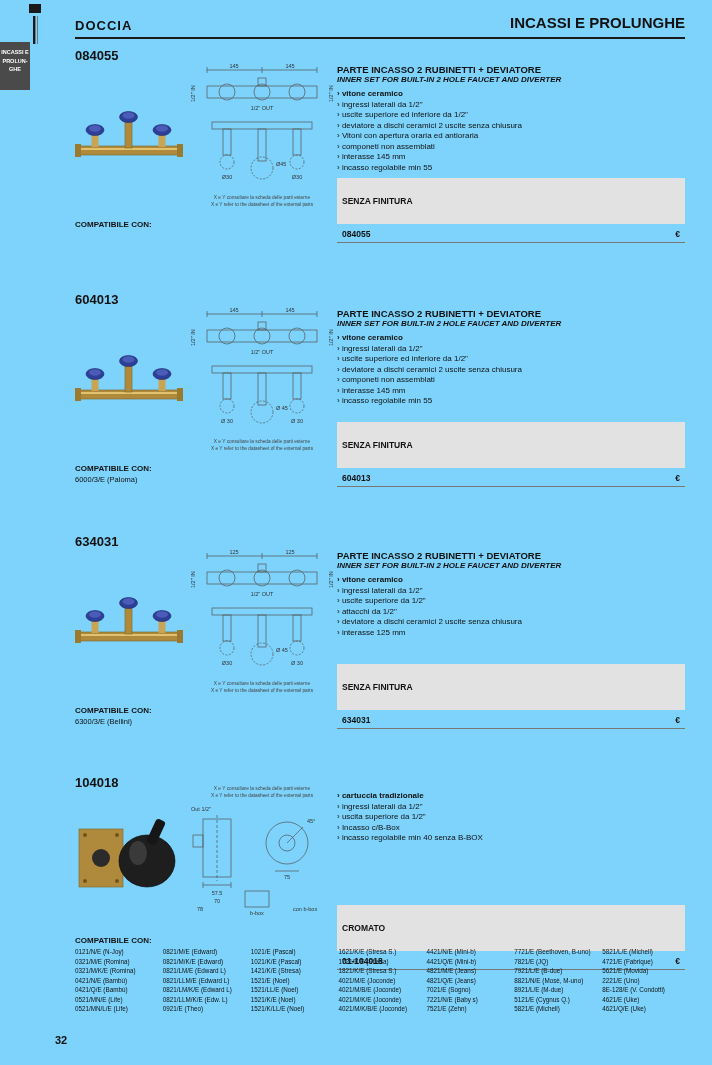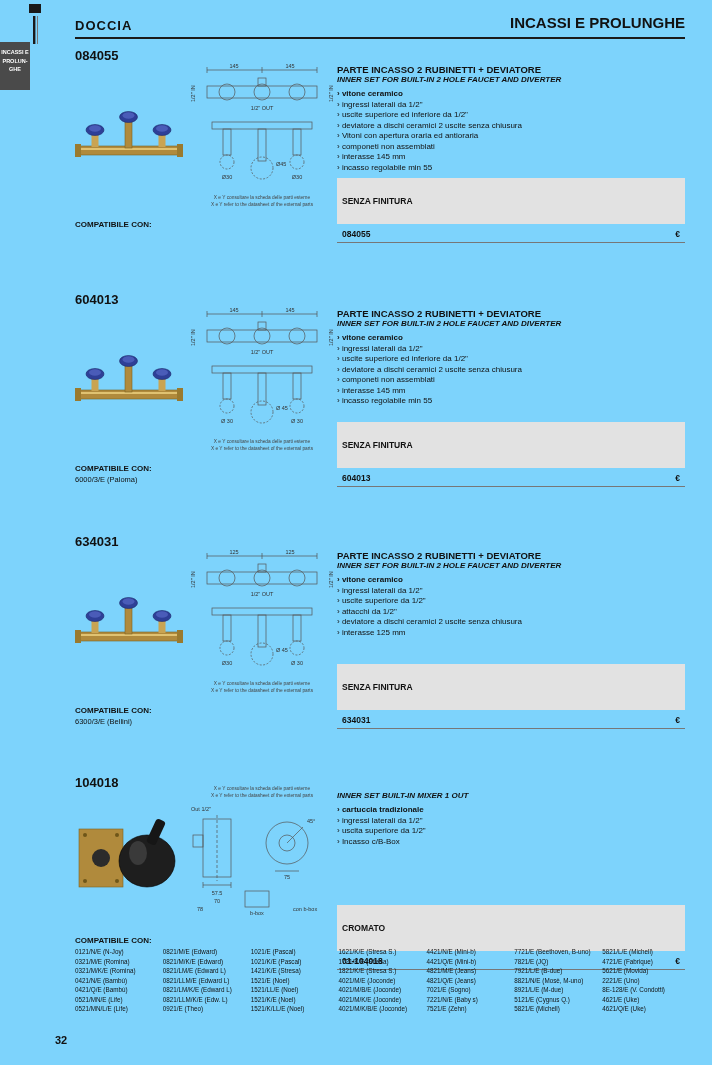--- a/index.html
+++ b/index.html
@@ -365,26 +365,26 @@
           <text x="120" y="22">45°</text>
           <text x="100" y="78" text-anchor="middle">75</text>
           <text x="10" y="110">78</text>
           <text x="70" y="114" text-anchor="middle">b-box</text>
           <text x="106" y="110">con b-box</text>
         </g>
       </svg>
     </div>
 
     <div class="right-col">
-      <div class="subtitle">INNER SET BUILT-IN MIXER 1 OUT</div>
       <div class="features">
           <div class="feat">cartuccia tradizionale</div>
           <div class="feat">ingressi laterali da 1/2"</div>
           <div class="feat">uscita superiore da 1/2"</div>
           <div class="feat">Incasso c/B-Box</div>
+          <div class="feat">incasso regolabile min 40 senza B-BOX</div>
         </div>
     </div>
 
     <div class="finish-block">
       <div class="finish-bar">CROMATO</div>
       <div class="price-row">
         <span>01-104018</span>
         <span>€</span>
       </div>
     </div>

